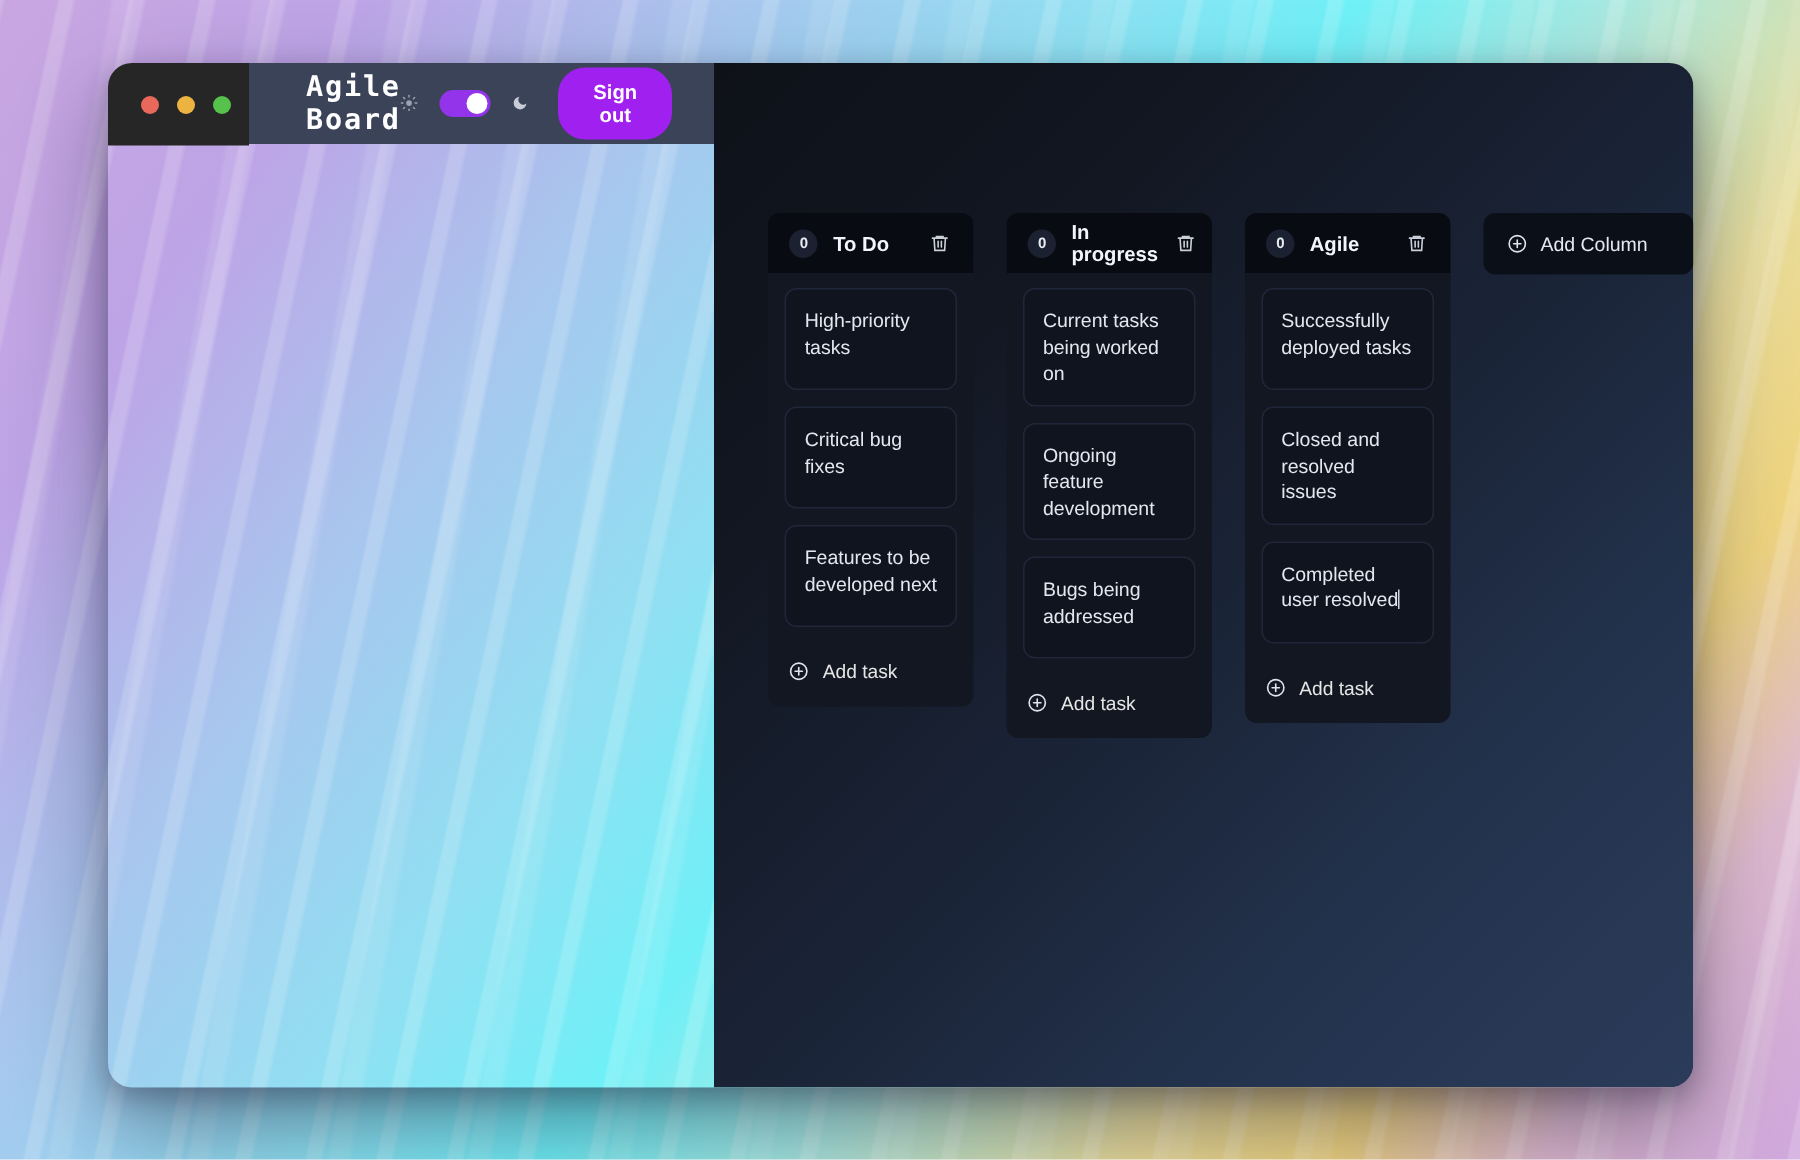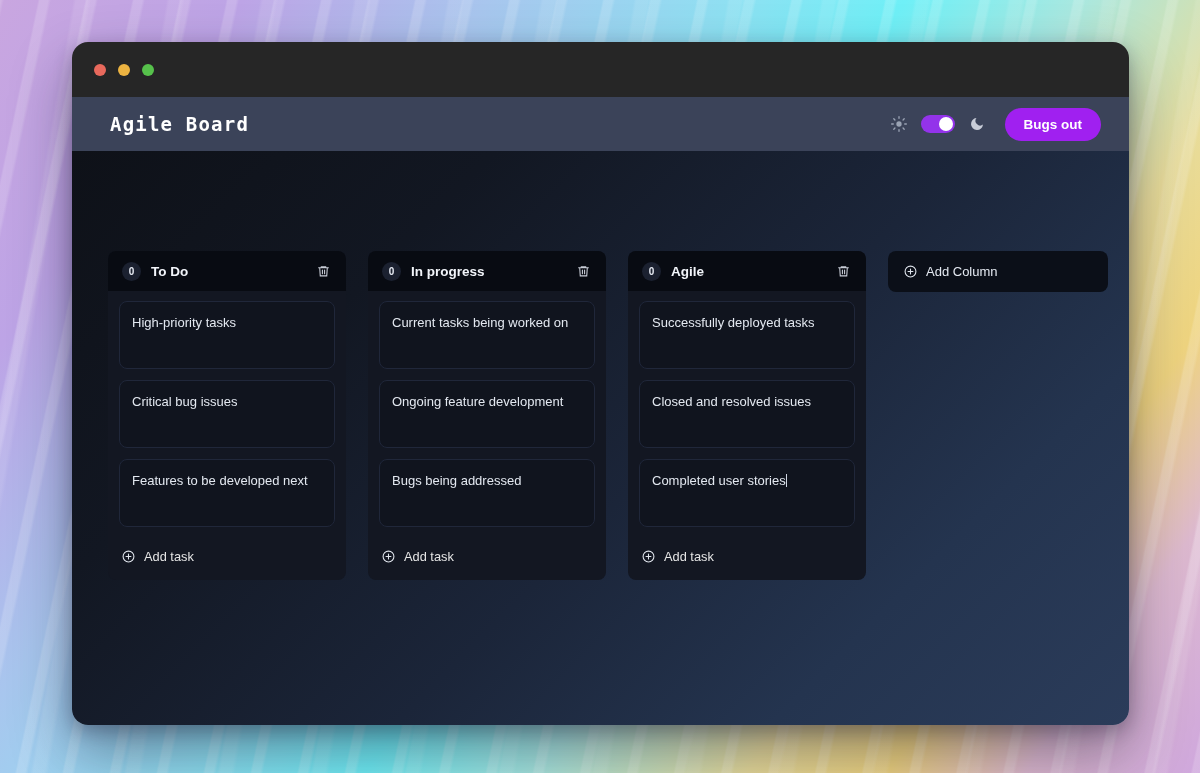--- a/index.html
+++ b/index.html
@@ -61,21 +61,21 @@
   .window {
     position: absolute;
     left: 72px;
     top: 42px;
     width: 1057px;
     height: 683px;
     border-radius: 16px;
     overflow: hidden;
     box-shadow: 0 28px 60px rgba(20,16,40,0.42), 0 6px 18px rgba(20,16,40,0.28);
     display: flex;
-    flex-direction: column;
+    flex-direction: row;
   }
 
   .titlebar {
     height: 55px;
     background: #262626;
     display: flex;
     align-items: center;
     padding-left: 22px;
     flex: 0 0 55px;
   }
@@ -292,42 +292,42 @@
         </svg>
       </span>
       <span class="toggle">
         <span class="knob"></span>
       </span>
       <span class="theme-icon moon">
         <svg viewBox="0 0 24 24" fill="currentColor">
           <path d="M21 12.8A9 9 0 1 1 11.2 3a7 7 0 0 0 9.8 9.8z"></path>
         </svg>
       </span>
-      <button class="signout">Bugs out</button>
+      <button class="signout">Sign out</button>
     </div>
   </div>
 
   <div class="board">
     <div class="columns">
 
       <div class="column">
         <div class="col-header">
           <span class="count-badge">0</span>
           <span class="col-title">To Do</span>
           <button class="trash-btn">
             <svg viewBox="0 0 24 24" fill="none" stroke="currentColor" stroke-width="2" stroke-linecap="round">
               <path d="M3 6h18M8 6V4h8v2M5 6l1 15h12l1-15"></path>
               <line x1="10" y1="10" x2="10" y2="17"></line>
                 <line x1="14" y1="10" x2="14" y2="17"></line>
             </svg>
           </button>
         </div>
         <div class="col-body">
           <div class="task-card"><span>High-priority tasks</span></div>
-          <div class="task-card"><span>Critical bug issues</span></div>
+          <div class="task-card"><span>Critical bug fixes</span></div>
           <div class="task-card"><span>Features to be developed next</span></div>
         </div>
         <button class="add-task">
           <span class="plus-circle">
             <svg viewBox="0 0 24 24" fill="none" stroke="currentColor" stroke-width="2" stroke-linecap="round">
               <circle cx="12" cy="12" r="10"></circle>
                 <line x1="12" y1="7.5" x2="12" y2="16.5"></line>
                 <line x1="7.5" y1="12" x2="16.5" y2="12"></line>
             </svg>
           </span>
@@ -372,21 +372,21 @@
             <svg viewBox="0 0 24 24" fill="none" stroke="currentColor" stroke-width="2" stroke-linecap="round">
               <path d="M3 6h18M8 6V4h8v2M5 6l1 15h12l1-15"></path>
               <line x1="10" y1="10" x2="10" y2="17"></line>
                 <line x1="14" y1="10" x2="14" y2="17"></line>
             </svg>
           </button>
         </div>
         <div class="col-body">
           <div class="task-card"><span>Successfully deployed tasks</span></div>
           <div class="task-card"><span>Closed and resolved issues</span></div>
-          <div class="task-card editing"><span>Completed user stories</span><span class="caret"></span></div>
+          <div class="task-card editing"><span>Completed user resolved</span><span class="caret"></span></div>
         </div>
         <button class="add-task">
           <span class="plus-circle">
             <svg viewBox="0 0 24 24" fill="none" stroke="currentColor" stroke-width="2" stroke-linecap="round">
               <circle cx="12" cy="12" r="10"></circle>
                 <line x1="12" y1="7.5" x2="12" y2="16.5"></line>
                 <line x1="7.5" y1="12" x2="16.5" y2="12"></line>
             </svg>
           </span>
           <span>Add task</span>

